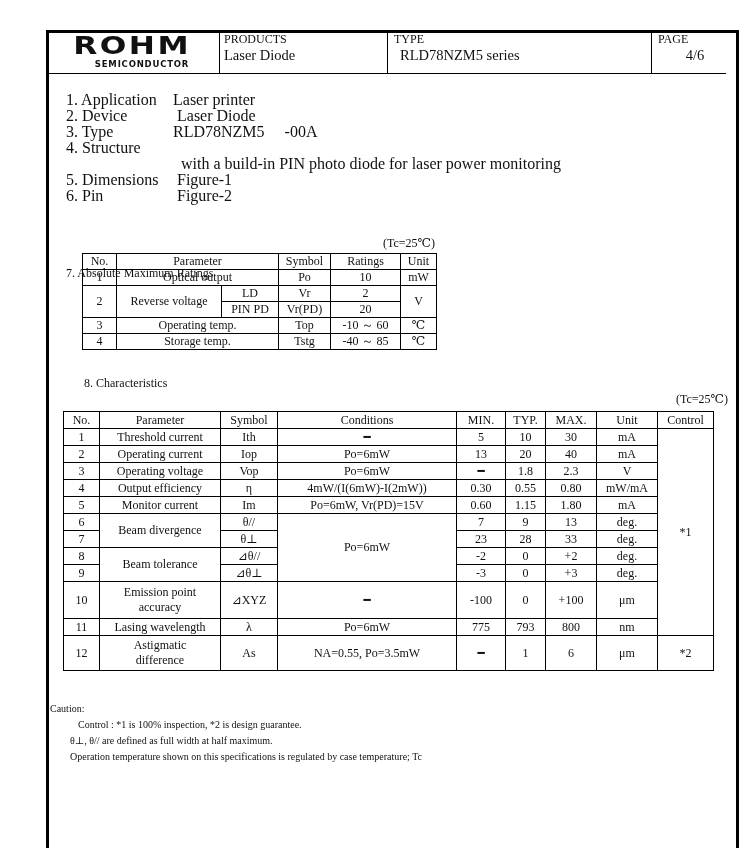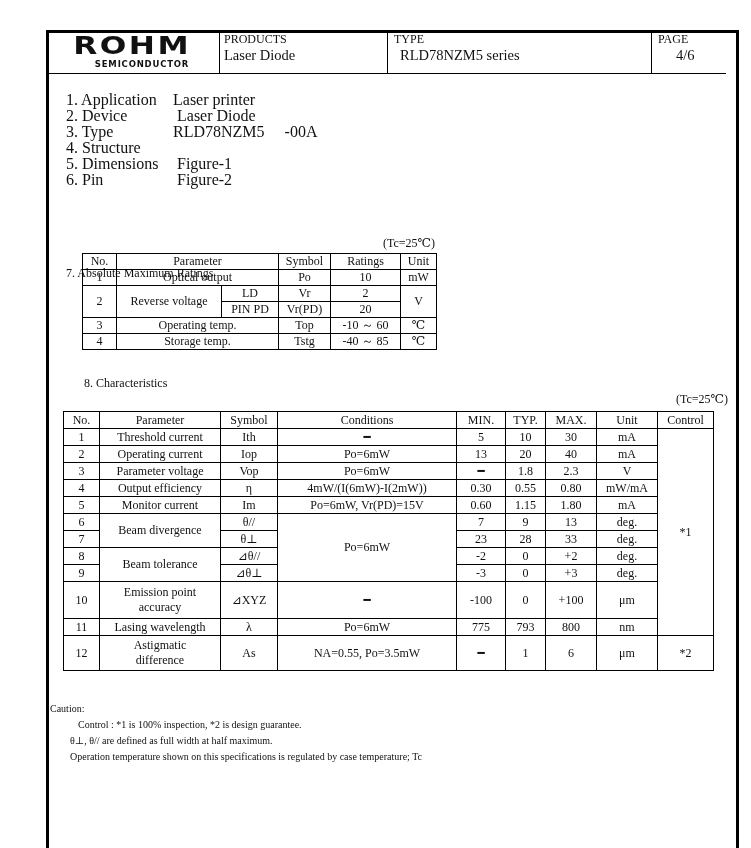--- a/index.html
+++ b/index.html
@@ -12,21 +12,21 @@
   .hcell { border-right:1px solid #000; box-sizing:border-box; position:relative; }
   .logo-cell { width:174px; display:flex; flex-direction:column; align-items:center; justify-content:center; padding-top:2px; }
   .logo-main { font-family:"DejaVu Sans", sans-serif; font-weight:bold; font-size:25px; letter-spacing:2px; line-height:22px; transform:scaleX(1.25); }
   .logo-sub { font-family:"DejaVu Sans", sans-serif; font-weight:bold; font-size:8.5px; letter-spacing:0.8px; line-height:11px; margin-top:2px;margin-left:19px; }
   .products-cell { width:168px; padding:3px 8px 0 4px; }
   .type-cell { width:264px; padding:3px 0 0 6px; }
   .page-cell { flex:1; border-right:none; padding:3px 12px 0 6px; }
   .hlabel { font-size:12px; line-height:13px; }
   .hvalue { font-size:14.5px; line-height:18px; }
   .type-cell .hvalue { padding-left:6px; }
-  .page-cell .hvalue { padding-left:18px; }
+  .page-cell .hvalue { padding-left:18px;text-align:center; }
 
   .info { position:absolute; left:66px; top:92px; font-size:16px; line-height:16px; }
   .info-row { display:flex; }
   .info-key { width:107px; }
   .info-val { white-space:pre; }
 
   .sec7-title { position:absolute; left:66px; top:220px; font-size:12px;margin-top:46px; }
   .tc7 { position:absolute; left:383px; top:236px; font-size:12px; }
   table { border-collapse:collapse; font-size:12px; }
   td, th { border:1px solid #000; text-align:center; font-weight:normal; padding:0; line-height:15px; }
@@ -77,20 +77,21 @@
     </div>
   <div class="info-row">
       <span class="info-key">3. Type</span>
       <span class="info-val">RLD78NZM5     -00A</span>
     </div>
   <div class="info-row">
       <span class="info-key">4. Structure</span>
     </div>
   <div class="info-row">
       <span class="info-key"></span>
+      <span class="info-val">  with a build-in PIN photo diode for laser power monitoring</span>
     </div>
   <div class="info-row">
       <span class="info-key">5. Dimensions</span>
       <span class="info-val"> Figure-1</span>
     </div>
   <div class="info-row">
       <span class="info-key">6. Pin</span>
       <span class="info-val"> Figure-2</span>
     </div>
 </div>
@@ -176,21 +177,21 @@
     <td>Operating current</td>
     <td>Iop</td>
     <td>Po=6mW</td>
     <td>13</td>
     <td>20</td>
     <td>40</td>
     <td>mA</td>
   </tr>
   <tr>
     <td>3</td>
-    <td>Parameter voltage</td>
+    <td>Operating voltage</td>
     <td>Vop</td>
     <td>Po=6mW</td>
     <td>━</td>
     <td>1.8</td>
     <td>2.3</td>
     <td>V</td>
   </tr>
   <tr>
     <td>4</td>
     <td>Output efficiency</td>

